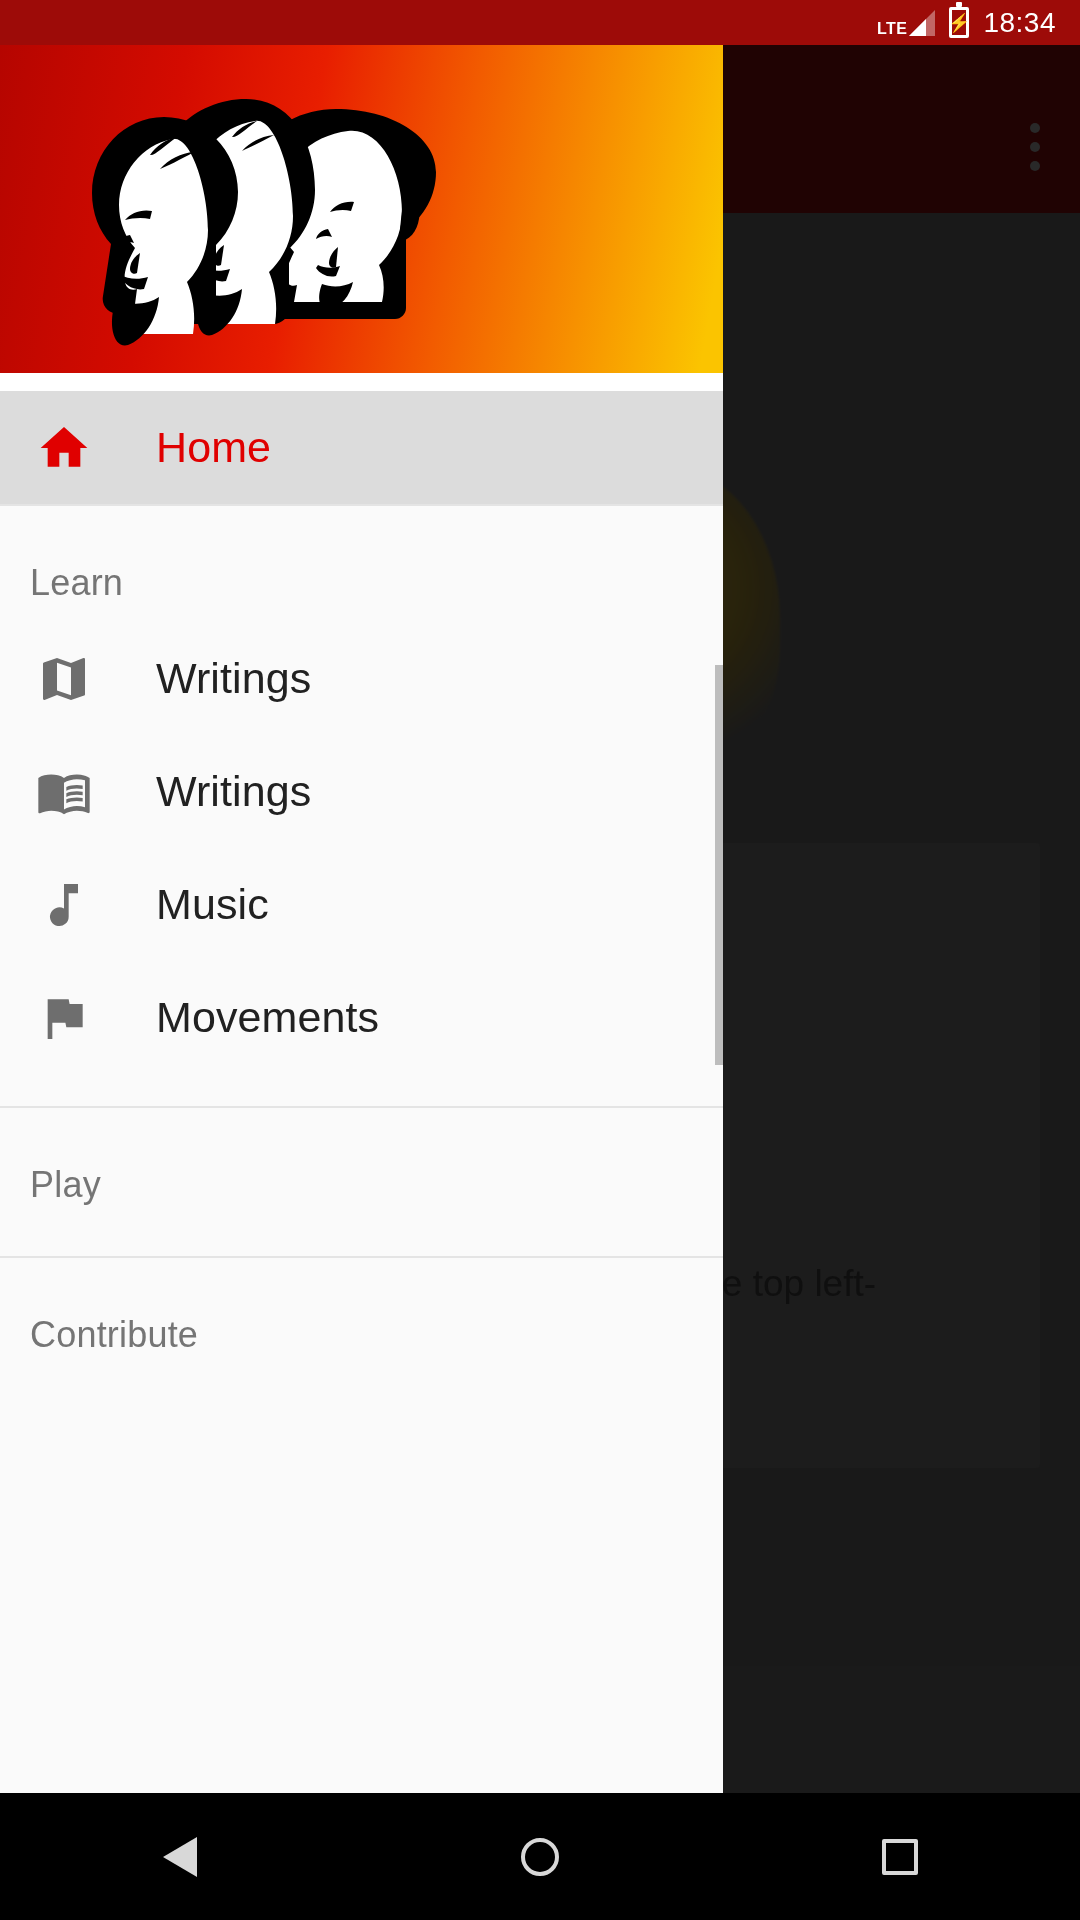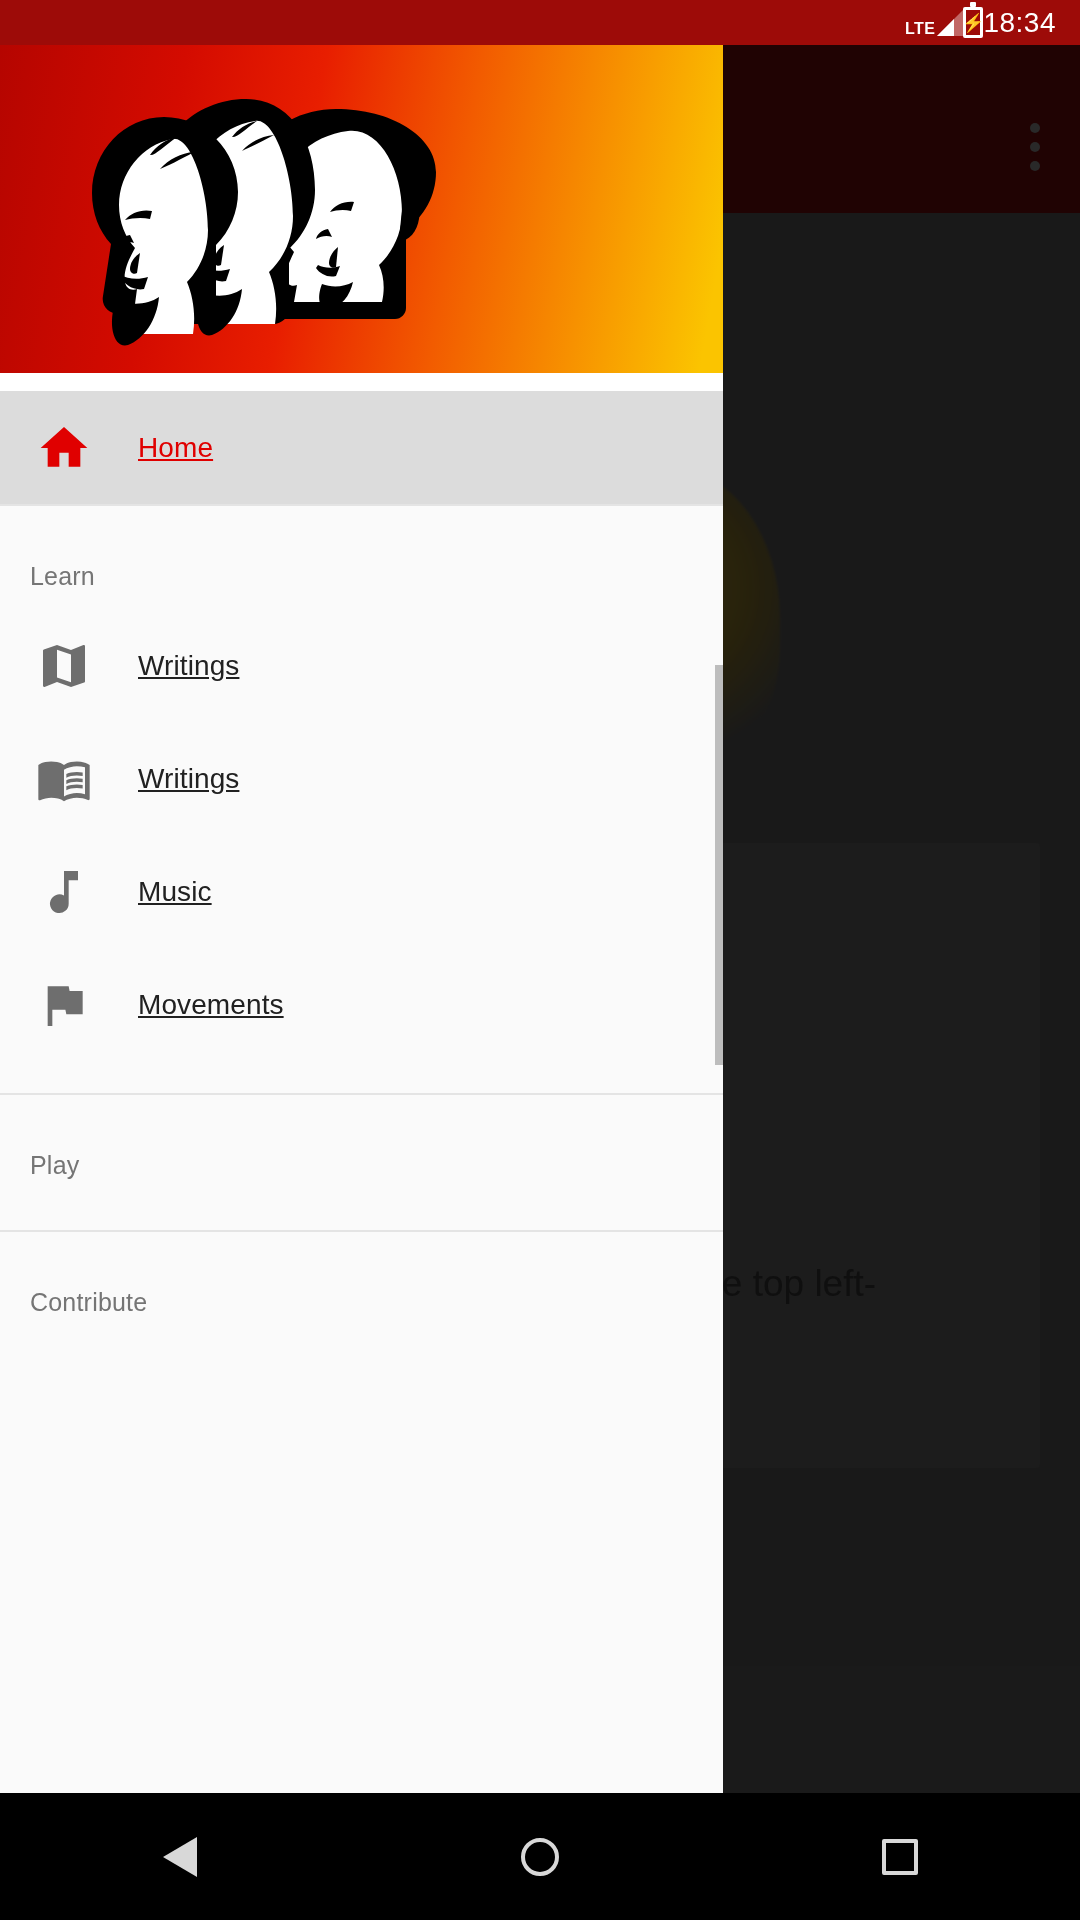--- a/index.html
+++ b/index.html
@@ -51,21 +51,21 @@
   }
   .fab .tri {
     width:0; height:0; margin-left:7px;
     border-left:34px solid #000; border-top:22px solid transparent; border-bottom:22px solid transparent;
   }
 
   
   .statusbar {
     position:absolute; left:0; top:0; right:0; height:45px;
     background:#9d0b08; display:flex; align-items:center; justify-content:flex-end;
-    padding-right:24px; gap:0; z-index:40;
+    padding-right:24px; gap:14px; z-index:40;
   }
   .sb-lte { display:flex; align-items:flex-end; gap:2px; }
   .sb-lte .lbl { color:#fff; font-size:16px; font-weight:bold; line-height:14px; letter-spacing:.5px; }
   .sig { position:relative; width:26px; height:26px; }
   .sig .full { position:absolute; right:0; bottom:0; width:0; height:0;
                border-right:26px solid rgba(255,255,255,.38); border-top:26px solid transparent; }
   .sig .fill { position:absolute; right:9px; bottom:0; width:0; height:0;
                border-right:17px solid #fff; border-top:17px solid transparent; }
   .batt { position:relative; width:20px; height:31px; border:3px solid #fff; border-radius:2px; }
   .batt:before { content:""; position:absolute; left:4px; top:-8px; width:6px; height:5px; background:#fff; border-radius:1px; }
@@ -88,26 +88,26 @@
   }
   .emblem { position:absolute; left:86px; top:24px; width:430px; height:300px; }
 
   .drawer-gap { flex:0 0 18px; background:#fff; }
 
   .drawer-list { flex:1 1 auto; background:#fafafa; overflow:hidden; }
 
   .nav-item { display:flex; align-items:center; height:113px; padding-left:30px; }
   .nav-item.selected { background:#dcdcdc; }
   .nav-icon { width:68px; display:flex; align-items:center; justify-content:center; flex:0 0 68px; }
-  .nav-label { font-size:28px; color:#212121; margin-left:40px; letter-spacing:.1px;text-decoration:underline; }
+  .nav-label { font-size:43px; color:#212121; margin-left:58px; letter-spacing:.1px; }
   .nav-item.selected .nav-label { color:#e00000; }
 
   .divider { height:2px; background:#e4e4e4; }
   .section-title {
-    font-size:25px; color:#757575; padding:56px 0 18px 30px; letter-spacing:.2px;
+    font-size:36px; color:#757575; padding:56px 0 18px 30px; letter-spacing:.2px;
   }
   .sect-pad { height:32px; }
 
   
   .drawer-scroll {
     position:absolute; right:0; top:620px; width:8px; height:400px;
     background:#bdbdbd; z-index:31;
   }
 
   

